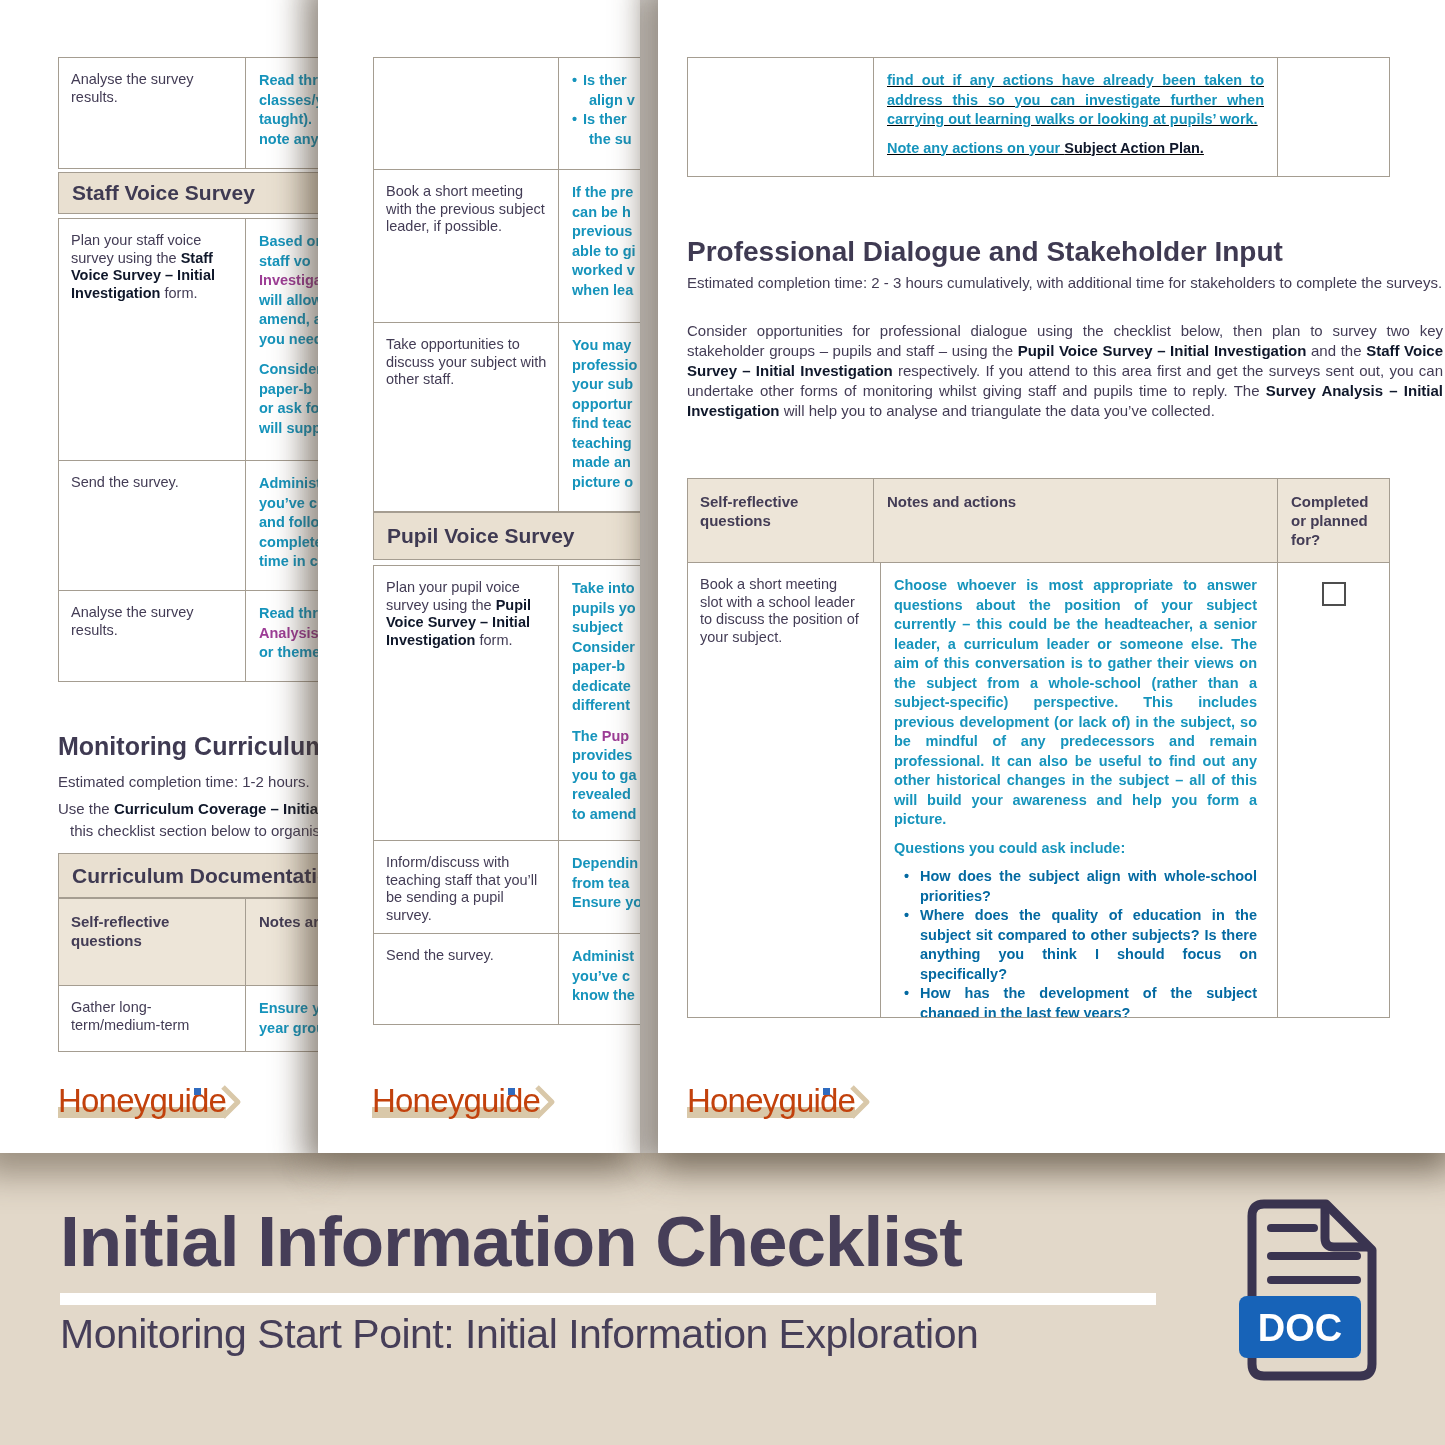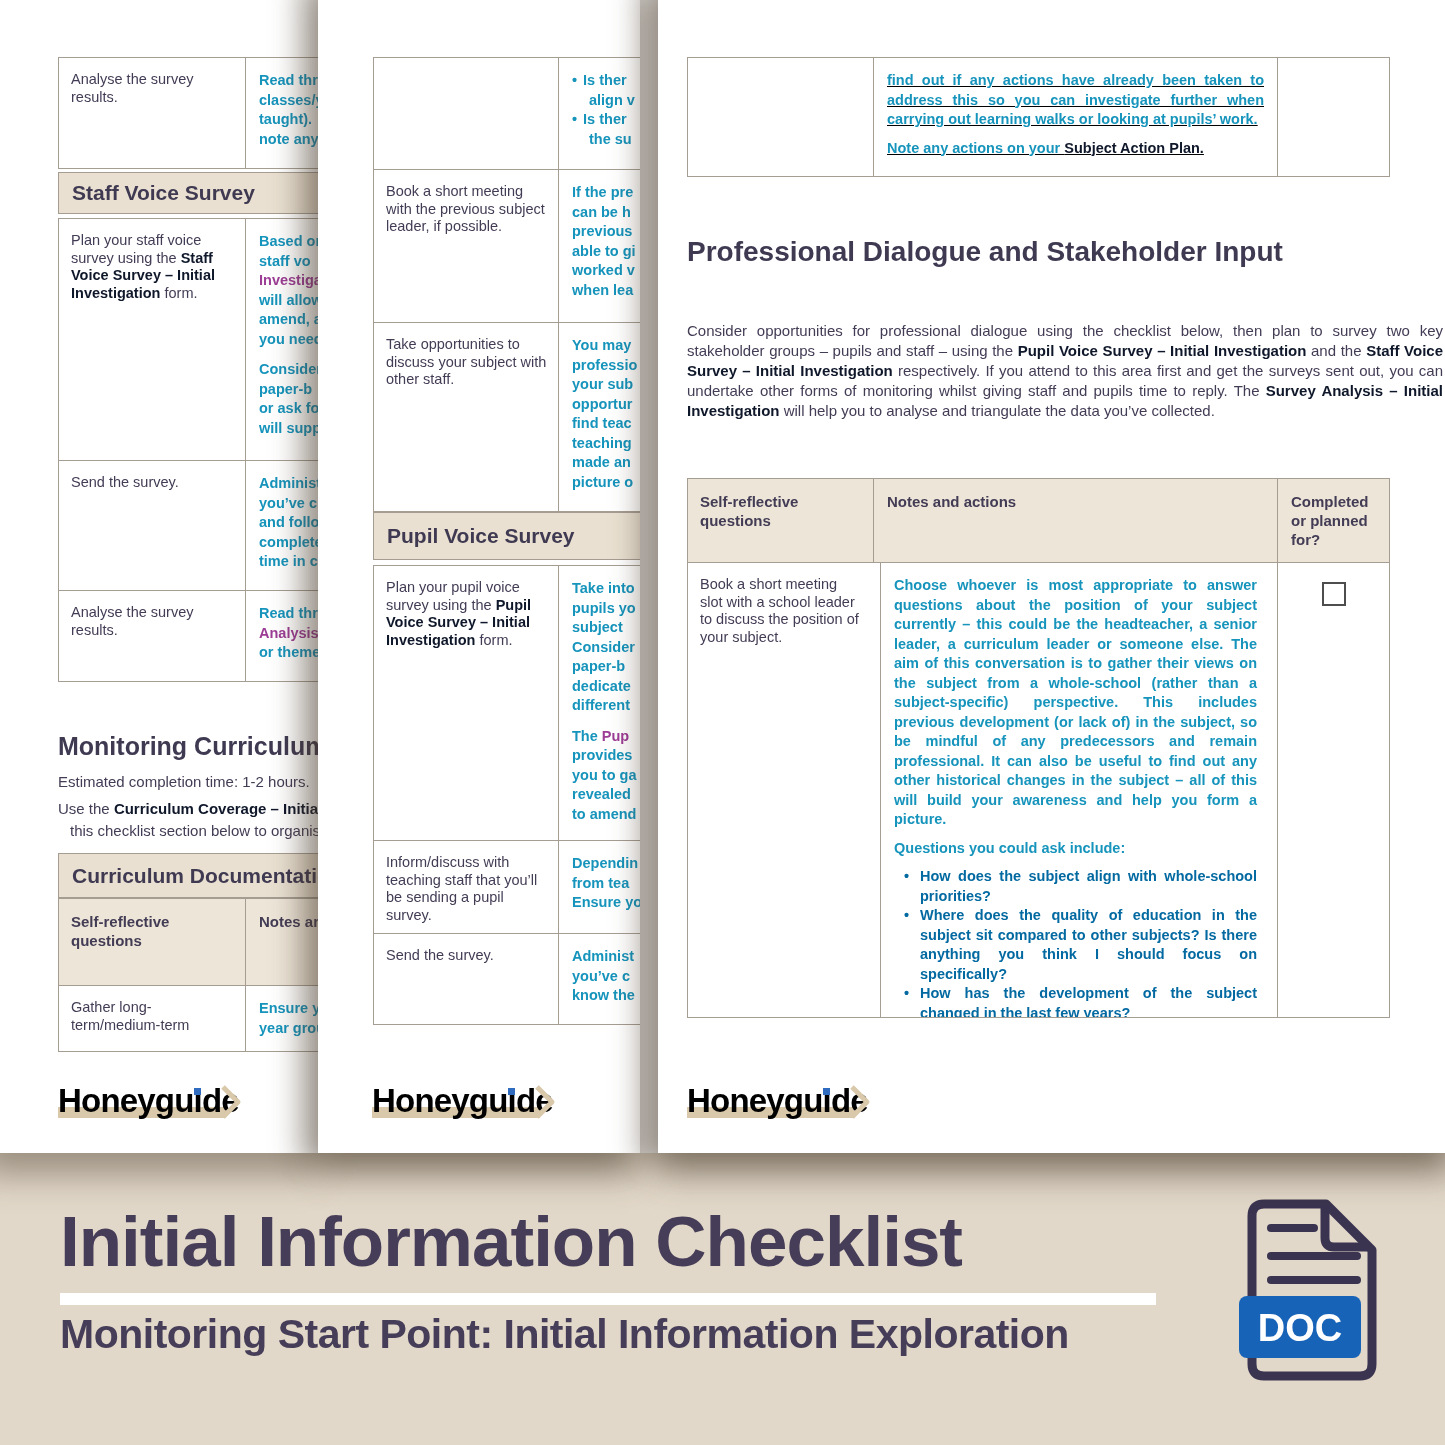--- a/index.html
+++ b/index.html
@@ -42,29 +42,29 @@
 
   ul.qlist{margin:9px 0 0 0; padding:0 0 0 10px; list-style:none;}
   ul.qlist li{position:relative; padding-left:16px; font-size:14.5px; font-weight:700; color:#0369a1; line-height:19.5px; text-align:justify;}
   ul.qlist li::before{content:"•"; position:absolute; left:0; top:0;}
 
   .chk{width:20px; height:20px; border:2px solid #4d4d4d; margin:19px auto 0; background:#fff;}
 
   
   .hg{position:absolute; height:40px; width:200px;}
   .hg-bar{position:absolute; left:0; bottom:4px; width:168px; height:11px; background:#d9c8a9;}
-  .hg-text{position:relative; font-size:33px; font-weight:700; letter-spacing:-0.8px; color:#000000; line-height:38px;}
+  .hg-text{position:relative; font-size:33px; font-weight:400; letter-spacing:-0.8px; color:#c2410c; line-height:38px;}
   .hg-dot{position:absolute; left:136px; top:6px; width:7px; height:7px; background:#2f6bbf;}
   .hg-chev{position:absolute; left:162px; top:3px;}
 
   
   .banner{position:absolute; left:0; top:1153px; width:1445px; height:292px; background:#e2d8c9; z-index:0;}
   .banner-title{position:absolute; left:60px; top:48px; font-size:71px; font-weight:800; letter-spacing:-1px; color:#463e58; white-space:nowrap;}
   .banner-bar{position:absolute; left:60px; top:140px; width:1096px; height:12px; background:#ffffff;}
-  .banner-sub{position:absolute; left:60px; top:158px; font-size:41px; font-weight:700; letter-spacing:-0.5px; color:#463e58; white-space:nowrap;}
+  .banner-sub{position:absolute; left:60px; top:158px; font-size:41px; font-weight:400; letter-spacing:-0.5px; color:#463e58; white-space:nowrap;}
   .doc-icon{position:absolute; left:1236px; top:46px;}
   .doc-label{font-family:"Liberation Sans","DejaVu Sans",sans-serif;}
 </style>
 </head>
 <body>
 
 <div id="stage">
 
   <div class="banner">
     <div class="banner-title">Initial Information Checklist</div>
@@ -291,20 +291,21 @@
         <div class="cell c1" style="width:185px;"></div>
         <div class="cell c2">
           <div class="jpara">find out if any actions have already been taken to address this so you can investigate further when carrying out learning walks or looking at pupils’ work.</div>
           <div class="noteline"><span>Note any actions on your </span><span class="plink">Subject Action Plan.</span></div>
         </div>
         <div class="cell c3"></div>
       </div>
     </div>
 
     <div class="bigh" style="left:29px; top:266px; font-size:28px; white-space:nowrap;">Professional Dialogue and Stakeholder Input</div>
+    <div class="para" style="left:29px; top:303px; width:756px; line-height:20px; text-align:justify;">Estimated completion time: 2 - 3 hours cumulatively, with additional time for stakeholders to complete the surveys.</div>
     <div class="para" style="left:29px; top:351px; width:756px; line-height:20px; text-align:justify;"><span>Consider opportunities for professional dialogue using the checklist below, then plan to survey two key stakeholder groups – pupils and staff – using the </span><span class="plink">Pupil Voice Survey – Initial Investigation</span><span> and the </span><span class="plink">Staff Voice Survey – Initial Investigation</span><span> respectively. If you attend to this area first and get the surveys sent out, you can undertake other forms of monitoring whilst giving staff and pupils time to reply. The </span><span class="plink">Survey Analysis – Initial Investigation</span><span> will help you to analyse and triangulate the data you’ve collected.</span></div>
 
 
     <div class="tbl" style="left:29px; top:508px; width:703px;">
       <div class="trow hdr" style="height:83px;">
         <div class="cell c1" style="width:185px;">
           <div class="qh">Self-reflective questions</div>
         </div>
         <div class="cell c2">
           <div class="nh">Notes and actions</div>

